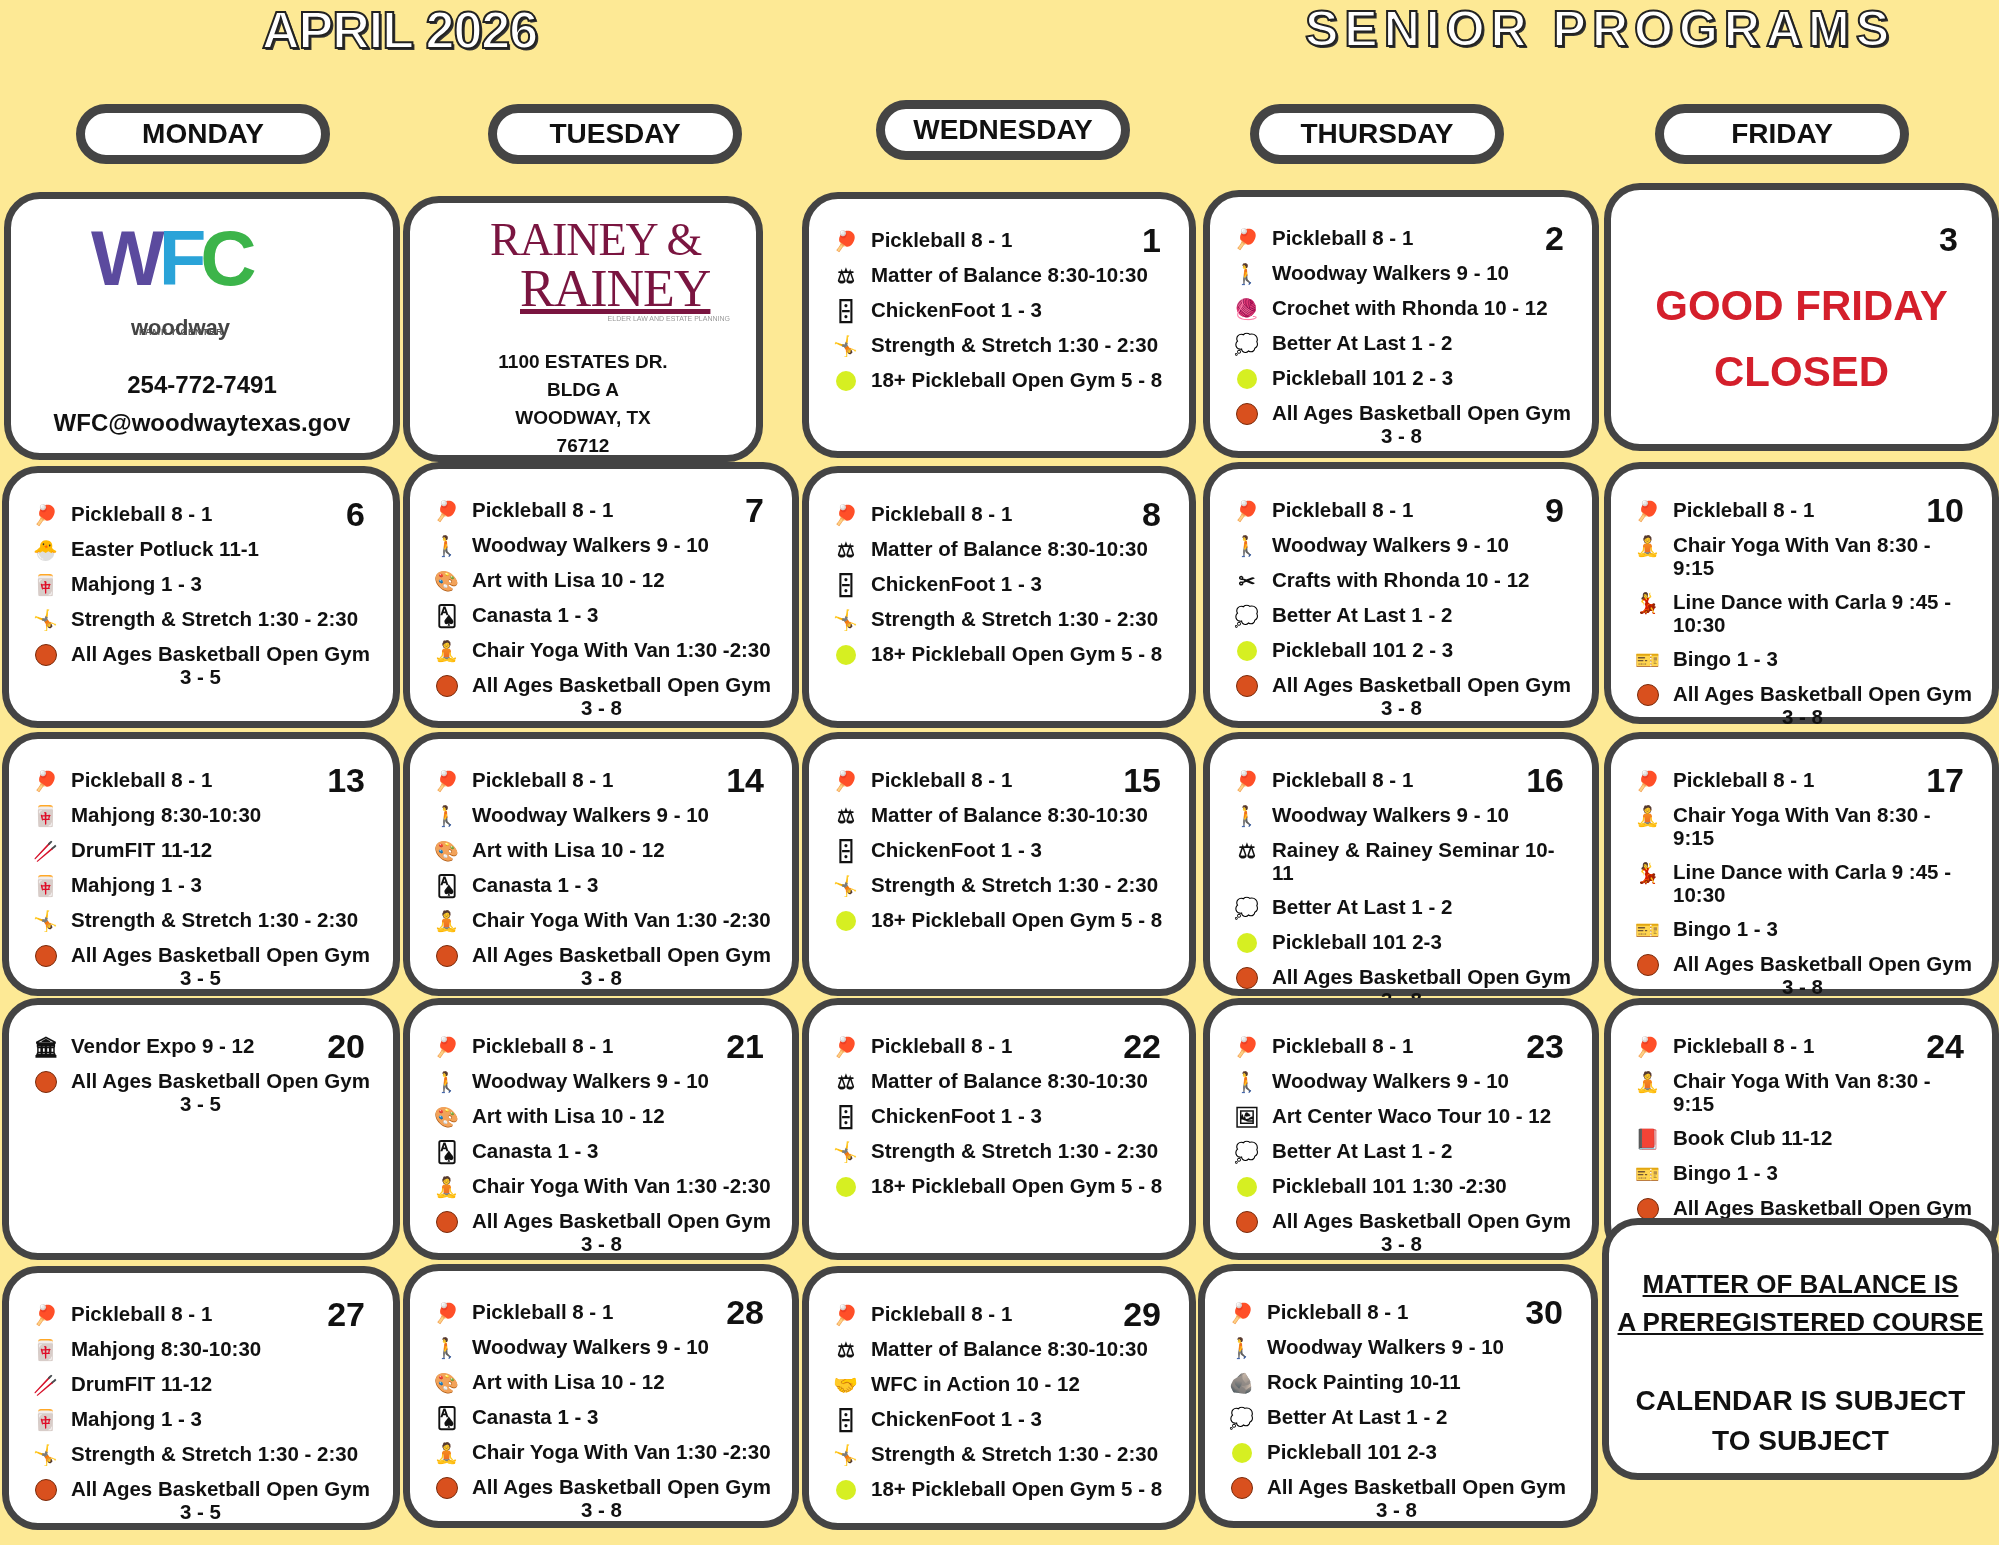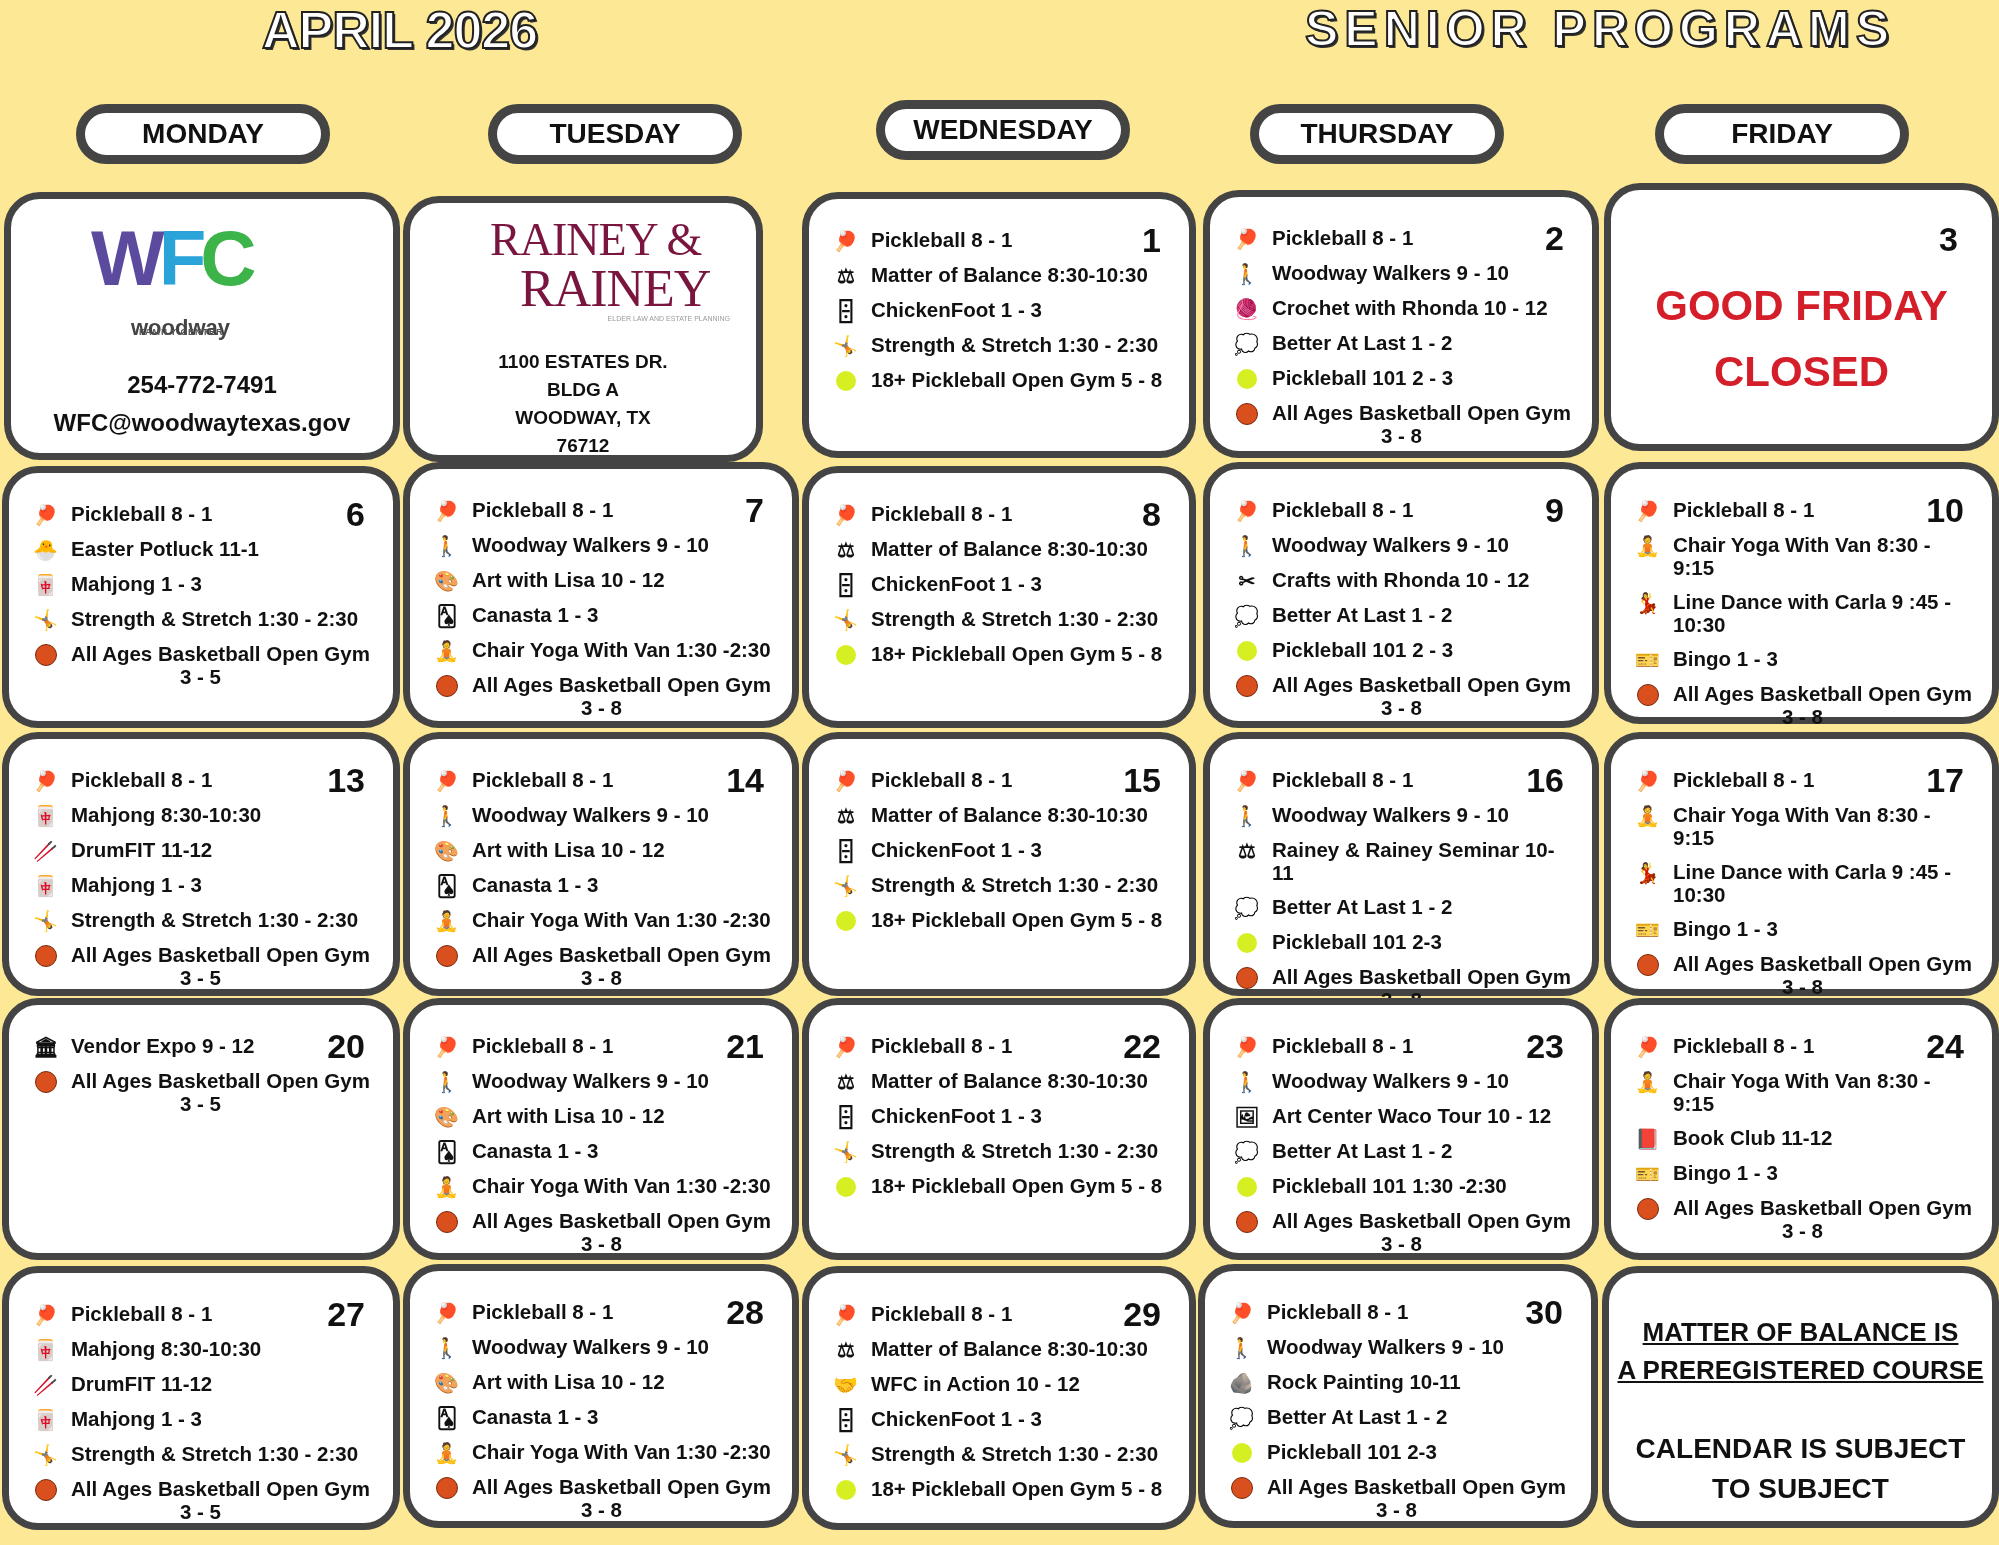--- a/index.html
+++ b/index.html
@@ -43,21 +43,21 @@
     <div style="position:absolute;left:40px;top:84px;font-size:22px;font-weight:bold;color:#444;margin-top:12px;">woodway</div>
     <div style="position:absolute;left:48px;top:108px;font-size:9px;font-weight:bold;color:#555;letter-spacing:1px;">FAMILY CENTER</div>
   </div>
   <div class="center-note" style="top:172px;font-size:24px;">254-772-7491</div>
   <div class="center-note" style="top:210px;font-size:24px;">WFC@woodwaytexas.gov</div>
 </div>
 
 <div class="cell" style="left:403px;top:196px;width:360px;height:266px;">
   <div style="position:absolute;left:80px;top:14px;width:240px;color:#7a1540;font-family:'Liberation Serif',serif;">
     <div style="font-size:46px;line-height:1;letter-spacing:-1px;">RAINEY &amp;</div>
-    <div style="font-size:52px;line-height:1;padding-left:30px;letter-spacing:-1px;">RAINEY</div>
+    <div style="font-size:52px;line-height:1;padding-left:30px;letter-spacing:-1px;text-decoration:underline;">RAINEY</div>
     <div style="font-size:7px;color:#999;text-align:right;font-family:'Liberation Sans',sans-serif;">ELDER LAW AND ESTATE PLANNING</div>
   </div>
   <div class="center-note" style="top:148px;font-size:19px;">1100 ESTATES DR.</div>
   <div class="center-note" style="top:176px;font-size:19px;">BLDG A</div>
   <div class="center-note" style="top:204px;font-size:19px;">WOODWAY, TX</div>
   <div class="center-note" style="top:232px;font-size:19px;">76712</div>
 </div>
 
 <div class="cell" style="left:802px;top:192px;width:394px;height:266px;">
     <div class="daynum">1</div>
@@ -920,18 +920,18 @@
           <span class="ic-bball"></span>
         </span>
         <span>
           <span class="lbl">All Ages Basketball Open Gym</span>
           <span class="sub">3 - 8</span>
         </span>
       </div>
     </div>
   </div>
 
-<div class="cell" style="left:1602px;top:1266px;width:397px;height:262px;">
+<div class="cell" style="left:1602px;top:1218px;width:397px;height:262px;">
   <div class="center-note" style="top:44px;font-size:26px;text-decoration:underline;">MATTER OF BALANCE IS</div>
   <div class="center-note" style="top:82px;font-size:26px;text-decoration:underline;">A PREREGISTERED COURSE</div>
   <div class="center-note" style="top:160px;font-size:28px;">CALENDAR IS SUBJECT</div>
   <div class="center-note" style="top:200px;font-size:28px;">TO SUBJECT</div>
 </div>
 
 </body></html>

